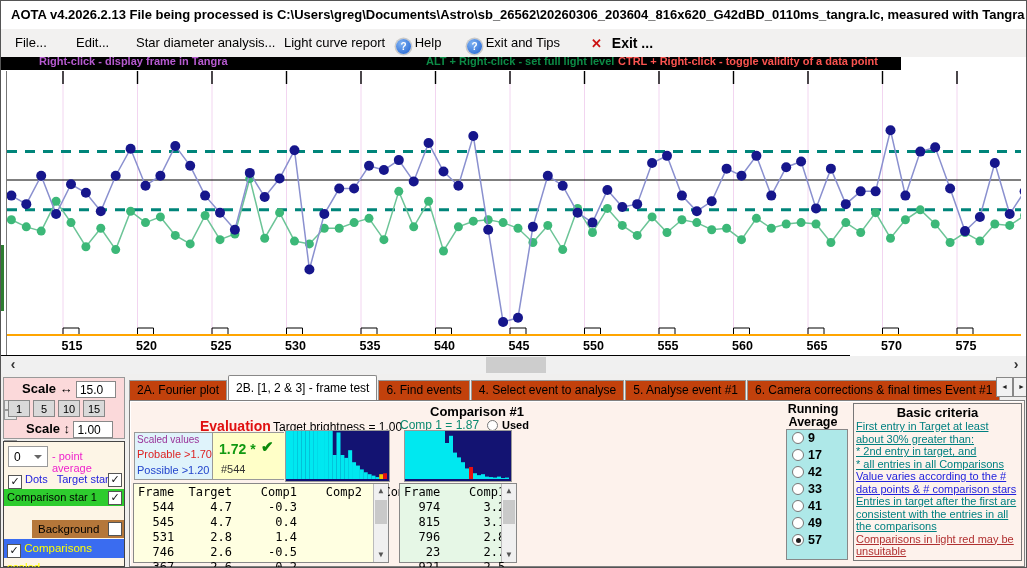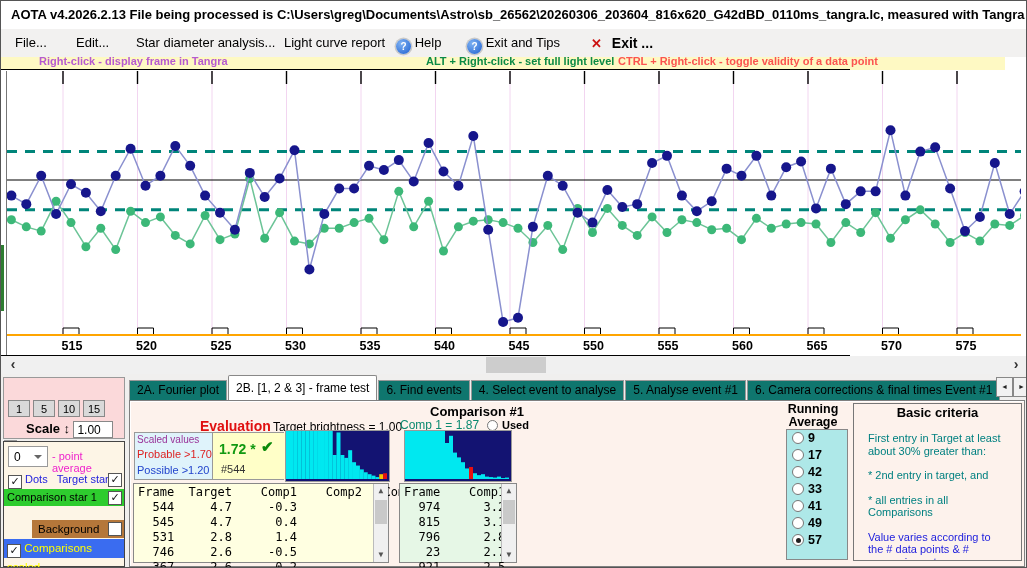--- a/index.html
+++ b/index.html
@@ -13,21 +13,21 @@
   
   #menubar{left:0;top:28px;width:1027px;height:28px;background:#f2f1f0;font-size:13px;}
   .menu-item{position:absolute;top:0;height:28px;line-height:28px;cursor:default;}
   .q-icon{display:inline-block;width:15px;height:15px;border-radius:50%;
     background:radial-gradient(circle at 35% 30%,#7fb2f2,#1d5fd0);color:#fff;font-size:10px;
     font-weight:bold;text-align:center;line-height:15px;vertical-align:-3px;
     box-shadow:0 0 0 1.5px #c9c9c9;}
   .exit-x{color:#cc1111;font-weight:bold;font-size:13px;margin-right:6px;}
   #menu-exit{font-weight:bold;font-size:14px;}
   
-  #hintrow{left:0;top:56px;width:1004px;height:13px;background:#fef9c3;font-size:11px;font-weight:bold;}
+  #hintrow{left:0;top:56px;width:900px;height:13px;background:#000000;font-size:11px;font-weight:bold;}
   #hint-left{position:absolute;left:38px;top:-2px;color:#b65ad0;}
   #hint-mid{position:absolute;left:425px;top:-2px;color:#0c8a45;}
   #hint-right{position:absolute;left:617px;top:-2px;color:#fb5450;}
   
   #chart{left:0;top:68px;width:849px;height:287px;background:#ffffff;
     border-top:1px solid #000;border-bottom:1px solid #000;box-sizing:border-box;}
   #chart-inner{position:absolute;left:5px;top:1px;width:1016px;height:284px;
     border-left:1px solid #777;}
   #green-strip{position:absolute;left:0;top:175px;width:3px;height:66px;background:#2e7d32;}
   
@@ -61,21 +61,21 @@
   #row-dots{position:absolute;left:4px;top:31px;color:#2222dd;font-size:11px;}
   #cb-target{position:absolute;left:104px;top:31px;}
   #row-comp1{position:absolute;left:0;top:47px;width:120px;height:17px;background:#2ecc2e;
     line-height:17px;padding-left:3px;box-sizing:border-box;font-size:11px;}
   #row-bg{position:absolute;left:28px;top:78px;width:92px;height:18px;background:#b5773a;
     line-height:18px;padding-left:6px;box-sizing:border-box;font-size:11.5px;}
   #row-scaled{position:absolute;left:0;top:97px;width:120px;height:19px;background:#3a6cf0;
     line-height:19px;padding-left:3px;box-sizing:border-box;color:#ffff00;font-size:11.5px;}
   
   #tabs{position:absolute;left:128px;top:1px;height:25px;}
-  .tab{display:inline-block;height:19px;line-height:19px;background:#0f766e;border:1px solid #999;
+  .tab{display:inline-block;height:19px;line-height:19px;background:#c2410c;border:1px solid #999;
     border-bottom:none;padding:0 7px;font-size:12px;margin-right:1px;vertical-align:bottom;
     }
   .tab.active{background:#fff;height:24px;line-height:24px;margin-top:0;border-color:#888;
     position:relative;z-index:2;border-radius:2px 2px 0 0;}
   .tab-nav{position:absolute;top:3px;width:15px;height:18px;border:1px solid #888;background:#f2f2f2;
     font-size:7px;text-align:center;line-height:17px;color:#222;}
   
   #content{position:absolute;left:128px;top:26px;width:896px;height:167px;background:#fdf2ec;
     border:1px solid #808080;box-shadow:inset 1px 1px 0 #fff;box-sizing:border-box;}
   .panel-title{font-weight:bold;font-size:13px;}
@@ -118,21 +118,21 @@
   #ra-box{position:absolute;left:656px;top:28px;width:62px;height:131px;background:#aee8e8;
     border:1px solid #888;box-sizing:border-box;}
   .ra-row{height:17px;line-height:17px;padding-left:5px;font-size:12.5px;font-weight:bold;}
   .ra-row .radio{margin-right:4px;vertical-align:-2px;width:12px;height:12px;position:relative;}
   .radio.sel:after{content:"";position:absolute;left:2.5px;top:2.5px;width:5px;height:5px;
     border-radius:50%;background:#222;}
   
   #criteria{position:absolute;left:723px;top:2px;width:169px;height:158px;border:1px solid #777;
     background:#fdf2ec;box-sizing:border-box;overflow:hidden;}
   #criteria-title{text-align:center;font-weight:bold;font-size:13px;margin:1px 0 0 0;}
-  .crit-p{font-size:11px;line-height:12.5px;margin:12px;padding:0 2px;}
+  .crit-p{font-size:11px;line-height:12.5px;margin:0;padding:0 2px;text-decoration:underline;}
   .c-teal{color:#008080;} .c-blue{color:#2222dd;} .c-darkred{color:#b03030;}
   svg text{font-family:"Liberation Sans",sans-serif;}
 </style>
 </head>
 <body>
 
 <div id="window">
 
   <div class="abs" id="titlebar">AOTA v4.2026.2.13   File being processed is C:\Users\greg\Documents\Astro\sb_26562\20260306_203604_816x620_G42dBD_0110ms_tangra.lc, measured with Tangra</div>
 
@@ -393,20 +393,24 @@
 
   <div class="abs" id="hscroll">
     <div class="scroll-arrow" style="left:4px">‹</div>
     <div class="scroll-arrow" style="right:4px">›</div>
     <div id="hscroll-thumb"></div>
   </div>
 
   <div class="abs" id="bottom">
 
     <div id="scale-box">
+      <div class="scale-row" style="top:1px;">
+        <span class="scale-label" style="margin-left:18px">Scale ↔</span>
+        <span class="spinbox">15.0</span><span class="spin-arrows"><div>▲</div><div>▼</div></span>
+      </div>
       <div class="scale-row" style="top:21px;padding-left:4px;" id="zoom-buttons"><span class="zoom-btn">1</span><span class="zoom-btn">5</span><span class="zoom-btn">10</span><span class="zoom-btn">15</span></div>
       <div class="scale-row" style="top:41px;">
         <span class="scale-label" style="margin-left:22px">Scale ↕</span>
         <span class="spinbox">1.00</span><span class="spin-arrows"><div>▲</div><div>▼</div></span>
       </div>
     </div>
 
     <div id="ctrl-box">
       <div id="avg-select">0</div>
       <div id="avg-label">- point average</div>
@@ -551,19 +555,20 @@
           <div class="ra-row"><span class="radio sel"></span><span>57</span></div>
         </div>
 
       <div id="criteria">
         <div id="criteria-title">Basic criteria</div>
         <div id="criteria-body">
             <div class="crit-p c-teal">First entry in Target at least about 30% greater than:</div>
             <div class="crit-p c-teal">*  2nd  entry in target, and</div>
             <div class="crit-p c-teal">*  all entries in all Comparisons</div>
             <div class="crit-p c-blue">Value varies according to the # data points &amp; # comparison stars</div>
+            <div class="crit-p c-teal">Entries in target after the first are consistent with the entries in all the comparisons</div>
             <div class="crit-p c-darkred">Comparisons in light red may be unsuitable</div>
           </div>
       </div>
 
     </div>
   </div>
 </div>
 
 </body></html>

